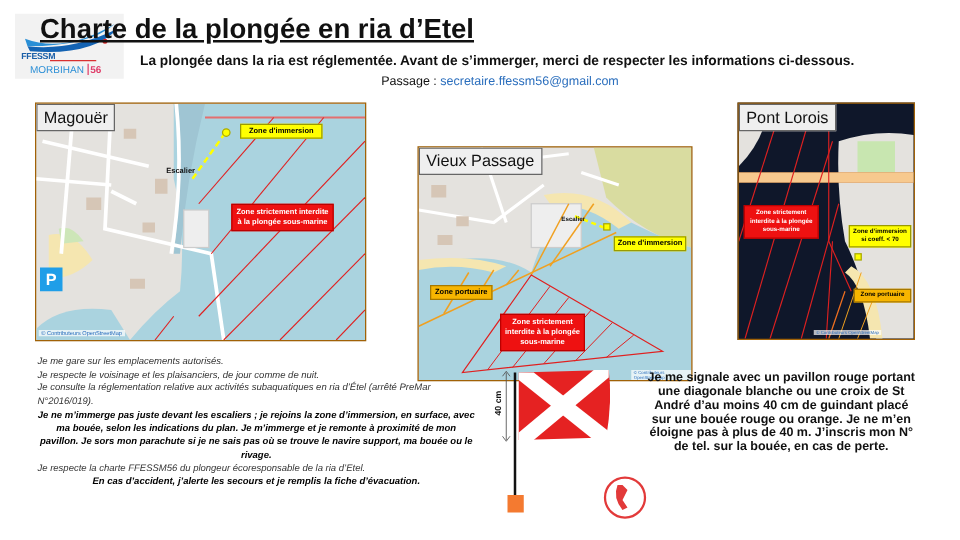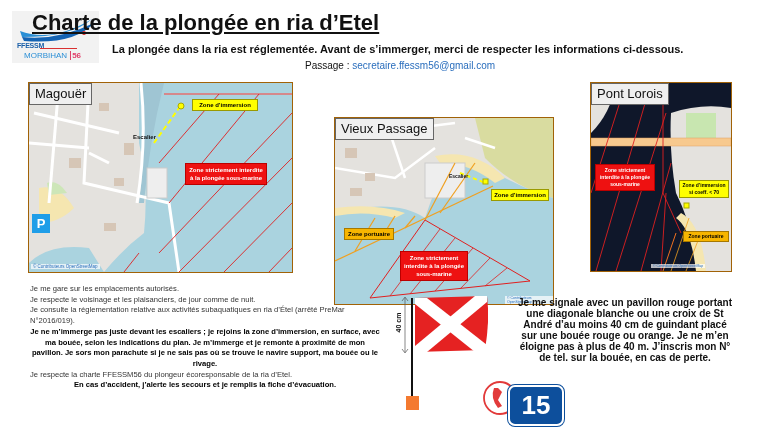--- a/index.html
+++ b/index.html
@@ -24,21 +24,21 @@
   .map-label{position:absolute;left:0;top:0;background:#efefef;border:1px solid #666;font-size:13px;padding:2px 5px 3px 5px;}
   .tag{position:absolute;font-size:6px;font-weight:bold;text-align:center;line-height:8px;}
   .tag-red{background:#ee1111;color:#fff;border:1px solid #b00;}
   .tag-yellow{background:#ffff00;color:#000;border:1px solid #9a9a00;}
   .tag-orange{background:#f7b500;color:#000;border:1px solid #a67800;}
   .osm{position:absolute;font-size:4.5px;color:#2a6ebd;background:rgba(255,255,255,0.7);padding:0 2px;}
   .parking{position:absolute;background:#1f9ee8;color:#fff;font-weight:bold;font-size:13px;width:18px;height:19px;text-align:center;line-height:19px;}
   .esc{position:absolute;font-size:6px;font-weight:bold;}
   
   .rules{left:30px;top:284px;width:350px;font-size:7.6px;line-height:10.7px;color:#333;}
-  .rules p{margin:0;}
+  .rules p{margin:0;font-style:italic;}
   .rules p.b{font-weight:bold;color:#000;text-align:center;}
   .flag-text{left:516px;top:297px;width:218px;text-align:center;font-size:10px;line-height:11px;font-weight:bold;}
 </style>
 </head>
 <body>
 
 <div class="abs logo">
   <svg width="87" height="52">
     <path d="M8 20 Q40 32 80 8 Q60 26 10 26 Z" fill="#2a8fd6"></path>
     <path d="M10 26 Q45 30 82 12 Q62 34 12 30 Z" fill="#1463b3"></path>
@@ -199,14 +199,13 @@
   <div class="abs" style="left:-6px;top:29px;font-size:7px;font-weight:bold;transform:rotate(-90deg);white-space:nowrap;">40 cm</div>
 </div>
 
 <div class="abs flag-text">Je me signale avec un pavillon rouge portant une diagonale blanche ou une croix de St André d’au moins 40 cm de guindant placé sur une bouée rouge ou orange. Je ne m’en éloigne pas à plus de 40 m. J’inscris mon N° de tel. sur la bouée, en cas de perte.</div>
 
 <div class="abs" style="left:480px;top:376px;width:85px;height:48px;">
   <svg width="85" height="48">
     <circle cx="20" cy="22" r="16" fill="none" stroke="#e23a3a" stroke-width="1.8"></circle>
     <path d="M14 12 Q10 22 18 32 L22 30 L18 24 L22 16 L18 12Z" fill="#e23a3a"></path>
   </svg>
-  <div class="abs" style="left:28px;top:9px;width:52px;height:37px;background:#0d4f9c;color:#fff;font-weight:bold;font-size:26px;text-align:center;line-height:37px;border-radius:7px;border:2px solid #fff;box-shadow:0 0 0 1px #0d4f9c;">15</div>
 </div>
 
 </body></html>

